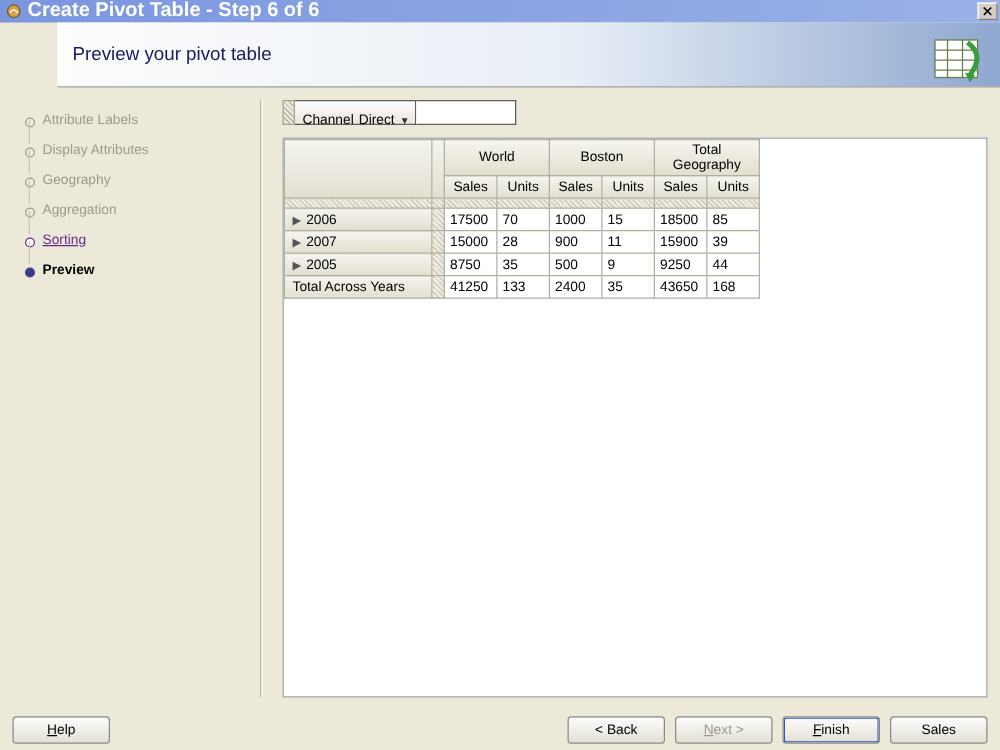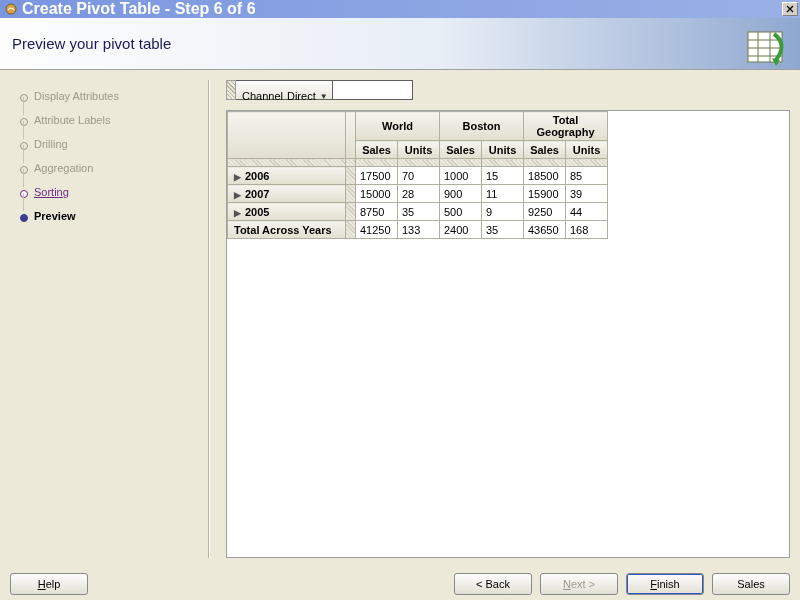--- a/index.html
+++ b/index.html
@@ -38,20 +38,21 @@
     cursor: pointer;
   }
   .header-band {
     height: 52px;
     background: linear-gradient(to right, #fdfdfd 0%, #e8eef6 55%, #8fa8d0 100%);
     border-bottom: 1px solid #a0a0a0;
     display: flex;
     align-items: center;
     padding: 0 12px;
     position: relative;
+    margin-left: 46px;
   }
   .header-band .heading {
     font-size: 15px;
     color: #1a1a5c;
   }
   .header-band .wizard-icon {
     position: absolute;
     right: 12px; top: 8px;
     width: 42px; height: 42px;
   }
@@ -163,21 +164,21 @@
   }
   table.pivot th, table.pivot td {
     border: 1px solid #b0b0a0;
     padding: 2px 4px;
     text-align: left;
     background: #fff;
     height: 18px;
   }
   table.pivot th {
     background: linear-gradient(#f5f4ee,#e2dfd0);
-    font-weight: bold;
+    font-weight: normal;
     text-align: center;
   }
   table.pivot th.rowhead {
     text-align: left;
     padding-left: 6px;
   }
   table.pivot .rowhandle {
     width: 10px;
     background: repeating-linear-gradient(45deg, #c8c4b4 0 1px, #f0eee4 1px 3px);
     padding: 0;
@@ -254,23 +255,23 @@
       <line x1="24" y1="6" x2="24" y2="36" stroke="#6a7a4a"></line>
       <path d="M28 8 Q42 18 30 34" stroke="#3a9b3a" stroke-width="4" fill="none"></path>
       <polygon points="26,32 34,34 30,40" fill="#3a9b3a"></polygon>
     </svg>
   </span>
 </div>
 
 <div class="main">
   <div class="sidepanel">
     <ul class="steplist">
+      <li><span>Attribute Labels</span></li>
       <li><span>Display Attributes</span></li>
-      <li><span>Attribute Labels</span></li>
-      <li><span>Drilling</span></li>
+      <li><span>Geography</span></li>
       <li><span>Aggregation</span></li>
       <li class="sorting-step"><a>Sorting</a></li>
       <li class="current"><span>Preview</span></li>
     </ul>
     <div class="side-divider"></div>
   </div>
 
   <div class="content">
     <div class="filterbar">
       <span class="handle"></span>

